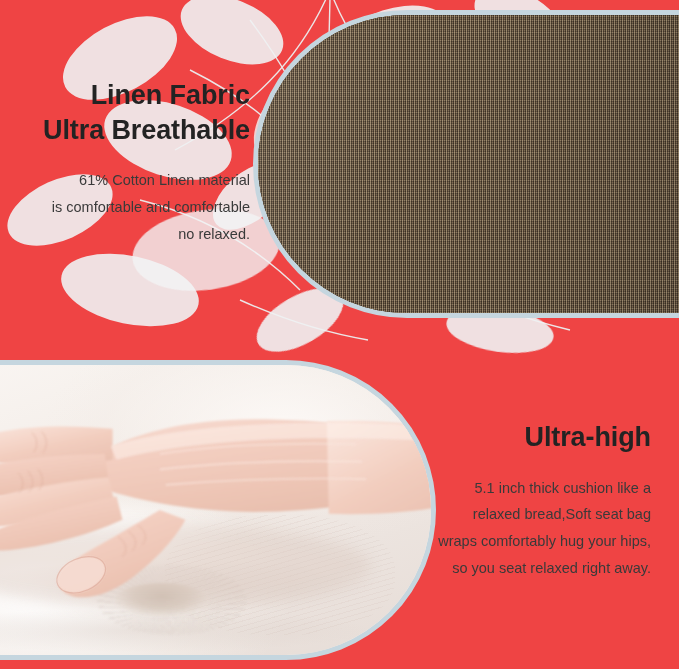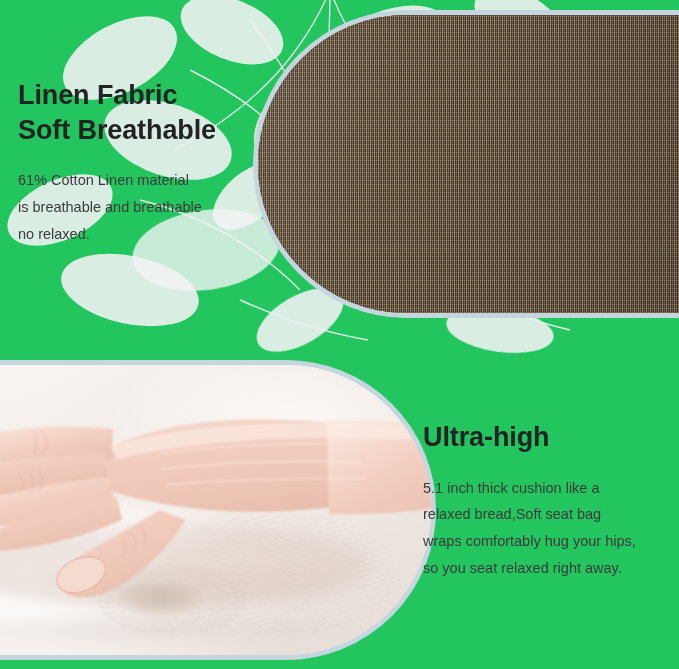--- a/index.html
+++ b/index.html
@@ -10,21 +10,22 @@
   }
   body {
     font-family: "Liberation Sans", sans-serif;
   }
 
   #canvas {
     position: relative;
     width: 679px;
     height: 669px;
     overflow: hidden;
-    background: #22c55e;
+    background: #ef4444;
+    text-align: right;
   }
 
   
   .watermark {
     position: absolute;
     inset: 0;
     pointer-events: none;
     z-index: 0;
   }
   .watermark svg { display: block; width: 100%; height: 100%; }
@@ -259,25 +260,25 @@
   </div>
 
   <div class="photo-panel" id="panel-fabric">
     <div class="fabric-inner"></div>
     <div class="fabric-sheen"></div>
   </div>
 
   <div class="text-block" id="text-fabric">
     <h2 class="headline">
       <span>Linen Fabric</span><br>
-      <span>Soft Breathable</span>
+      <span>Ultra Breathable</span>
     </h2>
     <p class="body-copy">
       <span>61% Cotton Linen material</span><br>
-      <span>is breathable and breathable</span><br>
+      <span>is comfortable and comfortable</span><br>
       <span>no relaxed.</span>
     </p>
   </div>
 
   <div class="photo-panel" id="panel-sponge">
     <div class="sponge-inner"></div>
     <div class="foam-texture-patch"></div>
     <div class="foam-ripples"></div>
     <div class="foam-divot-fibers"></div>
     <div class="foam-divot"></div>

